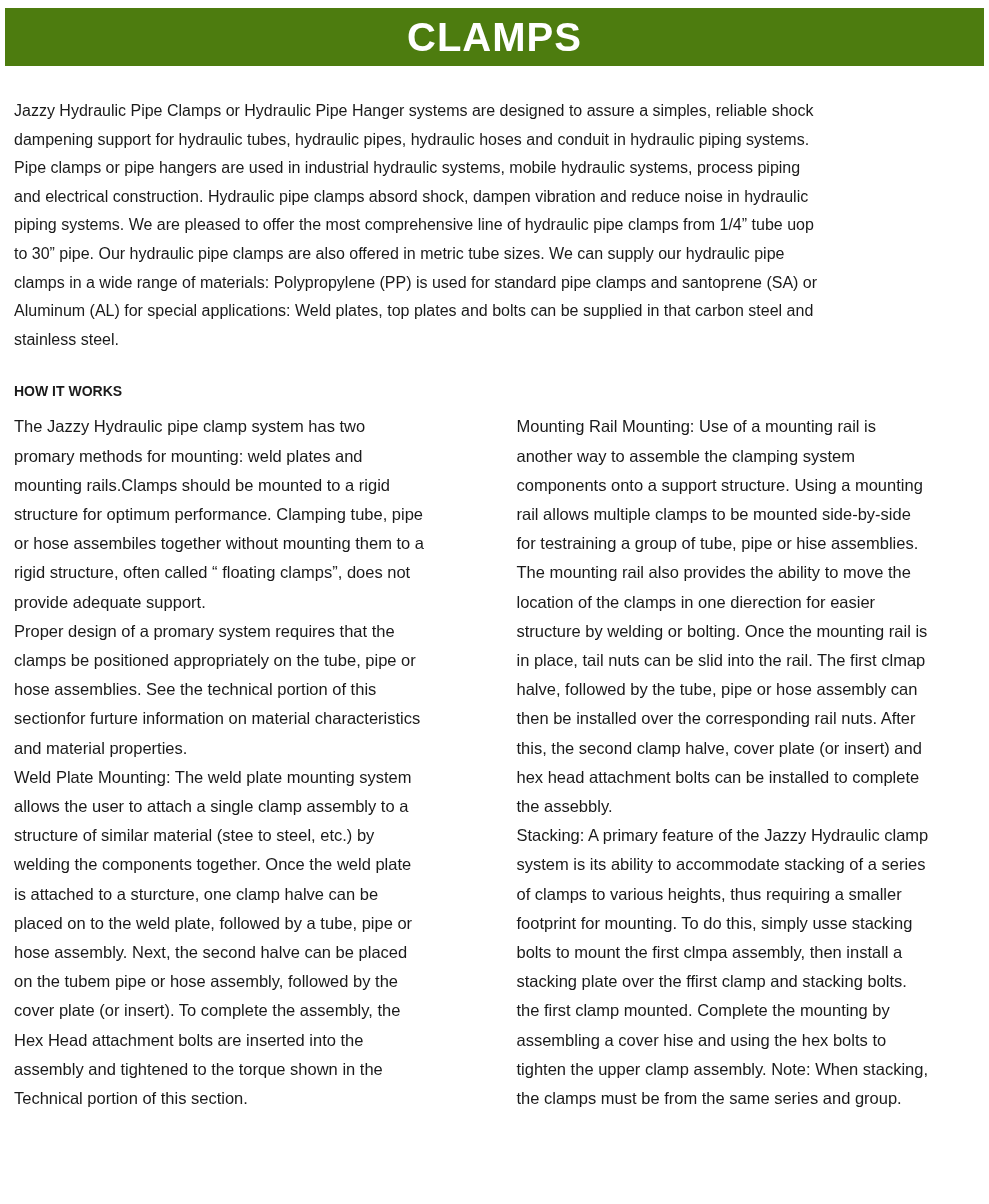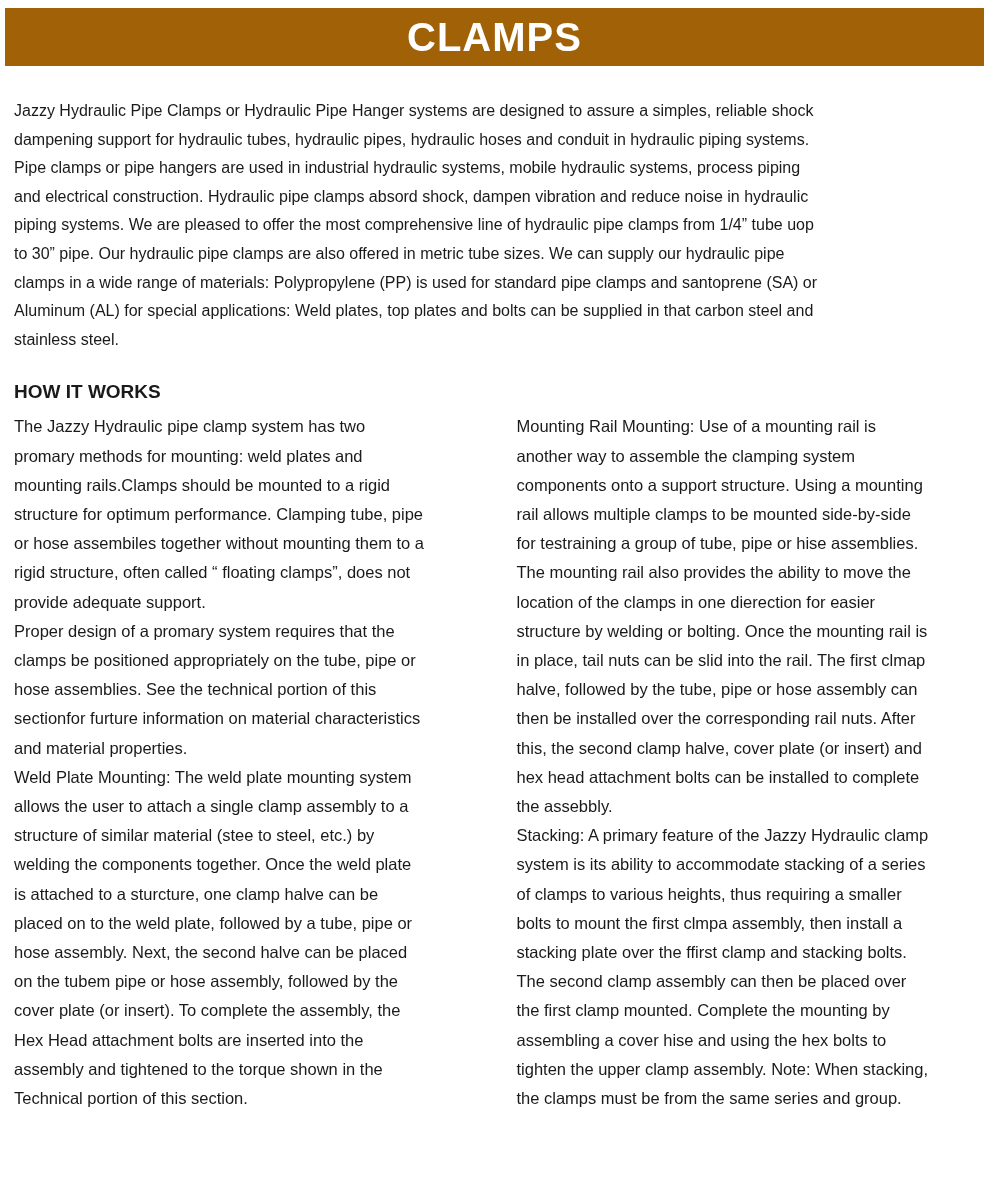--- a/index.html
+++ b/index.html
@@ -29,21 +29,21 @@
     font-weight: bold;
     letter-spacing: 1px;
   }
   .intro {
     margin: 31px 14px 0 14px;
     font-size: 16px;
     line-height: 28.6px;
   }
   .section-heading {
     margin: 27px 14px 0 14px;
-    font-size: 19px;
+    font-size: 14px;
     font-weight: bold;
     line-height: 21px;
   }
   .columns {
     display: flex;
     gap: 44px;
     margin: 10px 14px 0 14px;
     font-size: 16.5px;
     line-height: 29.2px;
   }
@@ -53,21 +53,21 @@
   }
   .text-line {
     white-space: nowrap;
   }
 </style>
 </head>
 <body style="color: rgb(26, 26, 26);">
 
 <div class="page">
 
-  <header class="header-bar" style="background: #a16207;">
+  <header class="header-bar" style="background: #4d7c0f;">
     <h1 class="page-title" style="color: rgb(255, 255, 255);">CLAMPS</h1>
   </header>
 
   <section class="intro">
       <div class="text-line">Jazzy Hydraulic Pipe Clamps or Hydraulic Pipe Hanger systems are designed to assure a simples, reliable shock</div>
       <div class="text-line">dampening support for hydraulic tubes, hydraulic pipes, hydraulic hoses and conduit in hydraulic piping systems.</div>
       <div class="text-line">Pipe clamps or pipe hangers are used in industrial hydraulic systems, mobile hydraulic systems, process piping</div>
       <div class="text-line">and electrical construction. Hydraulic pipe clamps absord shock, dampen vibration and reduce noise in hydraulic</div>
       <div class="text-line">piping systems. We are pleased to offer the most comprehensive line of hydraulic pipe clamps from 1/4” tube uop</div>
       <div class="text-line">to 30” pipe. Our hydraulic pipe clamps are also offered in metric tube sizes. We can supply our hydraulic pipe</div>
@@ -116,23 +116,23 @@
         <div class="text-line">structure by welding or bolting. Once the mounting rail is</div>
         <div class="text-line">in place, tail nuts can be slid into the rail. The first clmap</div>
         <div class="text-line">halve, followed by the tube, pipe or hose assembly can</div>
         <div class="text-line">then be installed over the corresponding rail nuts. After</div>
         <div class="text-line">this, the second clamp halve, cover plate (or insert) and</div>
         <div class="text-line">hex head attachment bolts can be installed to complete</div>
         <div class="text-line">the assebbly.</div>
         <div class="text-line">Stacking: A primary feature of the Jazzy Hydraulic clamp</div>
         <div class="text-line">system is its ability to accommodate stacking of a series</div>
         <div class="text-line">of clamps to various heights, thus requiring a smaller</div>
+        <div class="text-line">footprint for mounting. To do this, simply usse stacking</div>
         <div class="text-line">bolts to mount the first clmpa assembly, then install a</div>
         <div class="text-line">stacking plate over the ffirst clamp and stacking bolts.</div>
-        <div class="text-line">The second clamp assembly can then be placed over</div>
         <div class="text-line">the first clamp mounted. Complete the mounting by</div>
         <div class="text-line">assembling a cover hise and using the hex bolts to</div>
         <div class="text-line">tighten the upper clamp assembly. Note: When stacking,</div>
         <div class="text-line">the clamps must be from the same series and group.</div>
       </div>
   </div>
 
 </div>
 
 </body></html>

